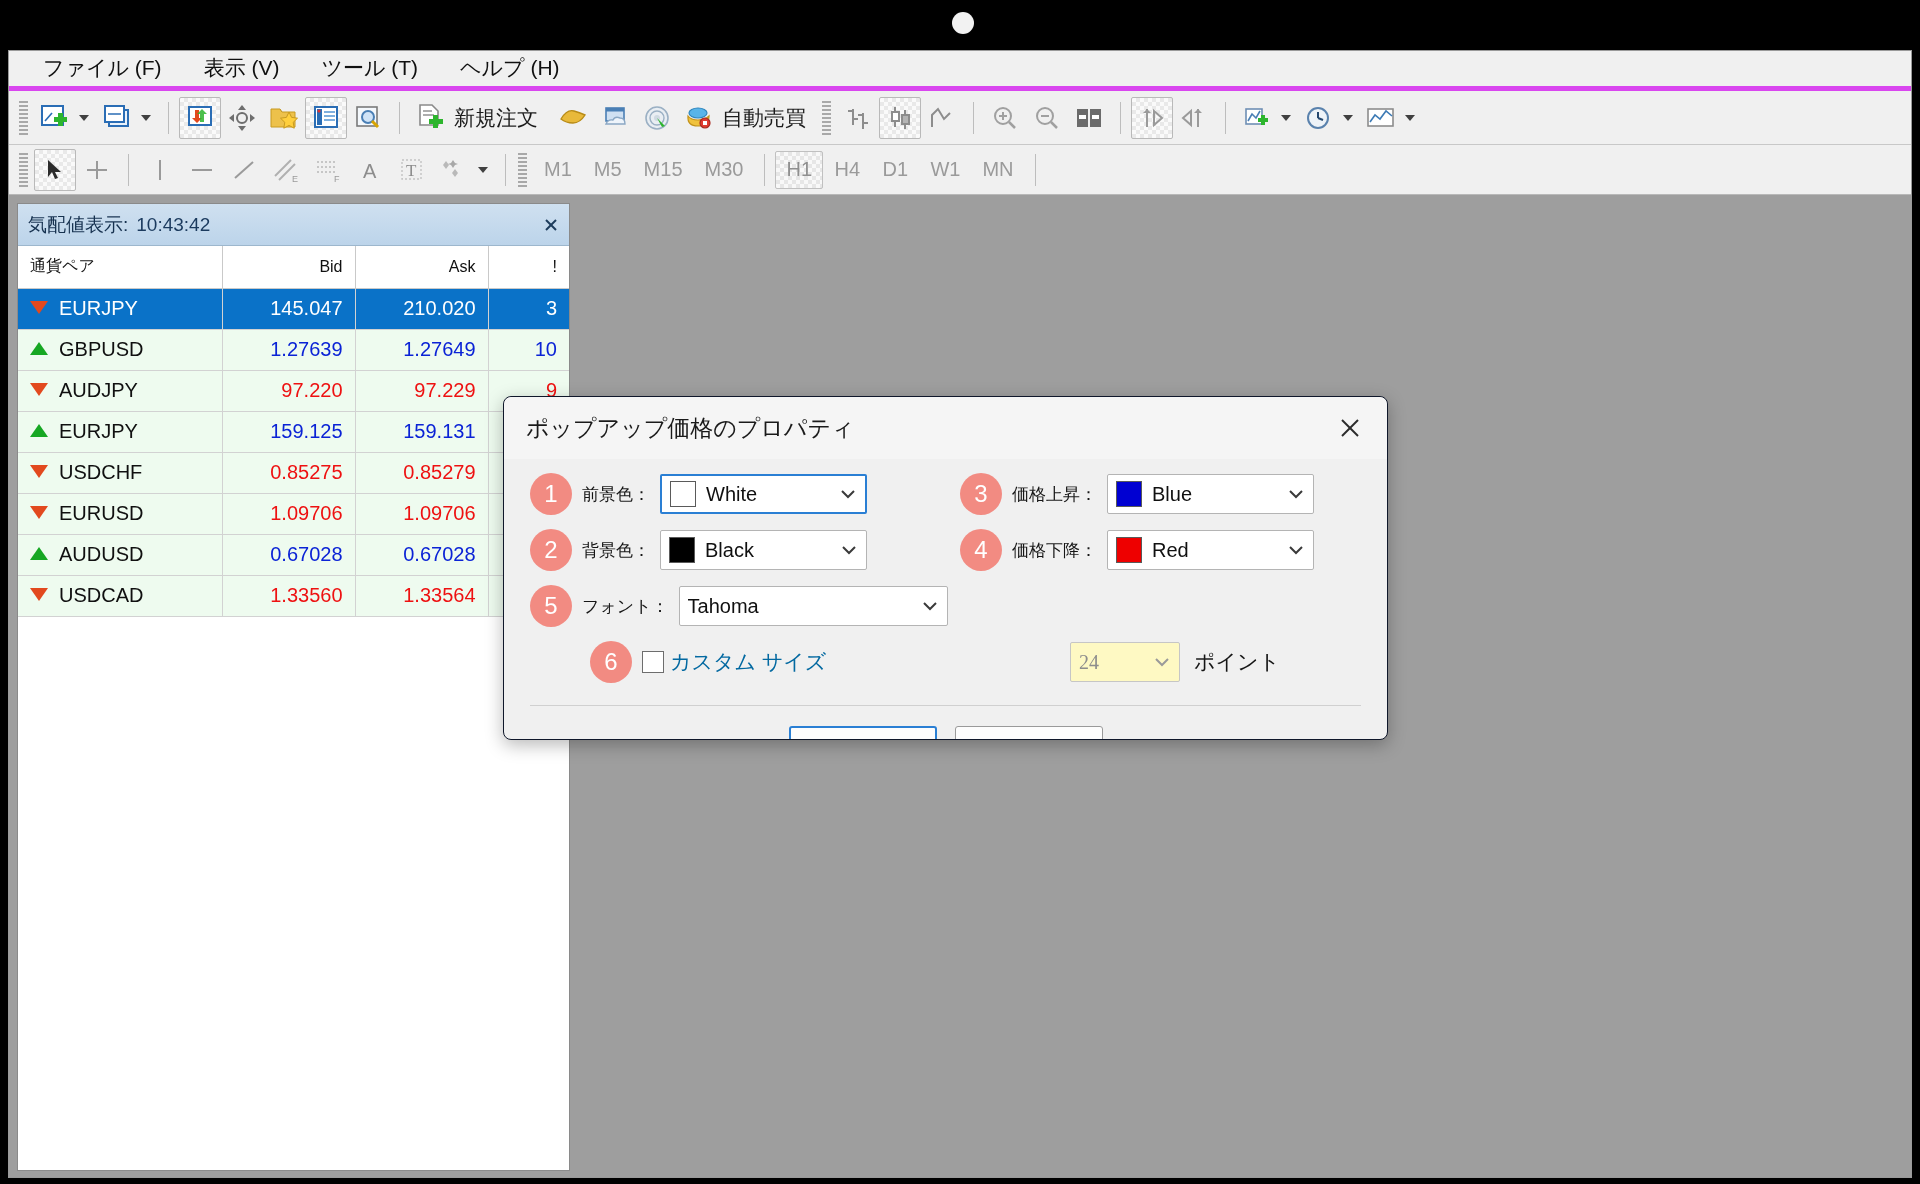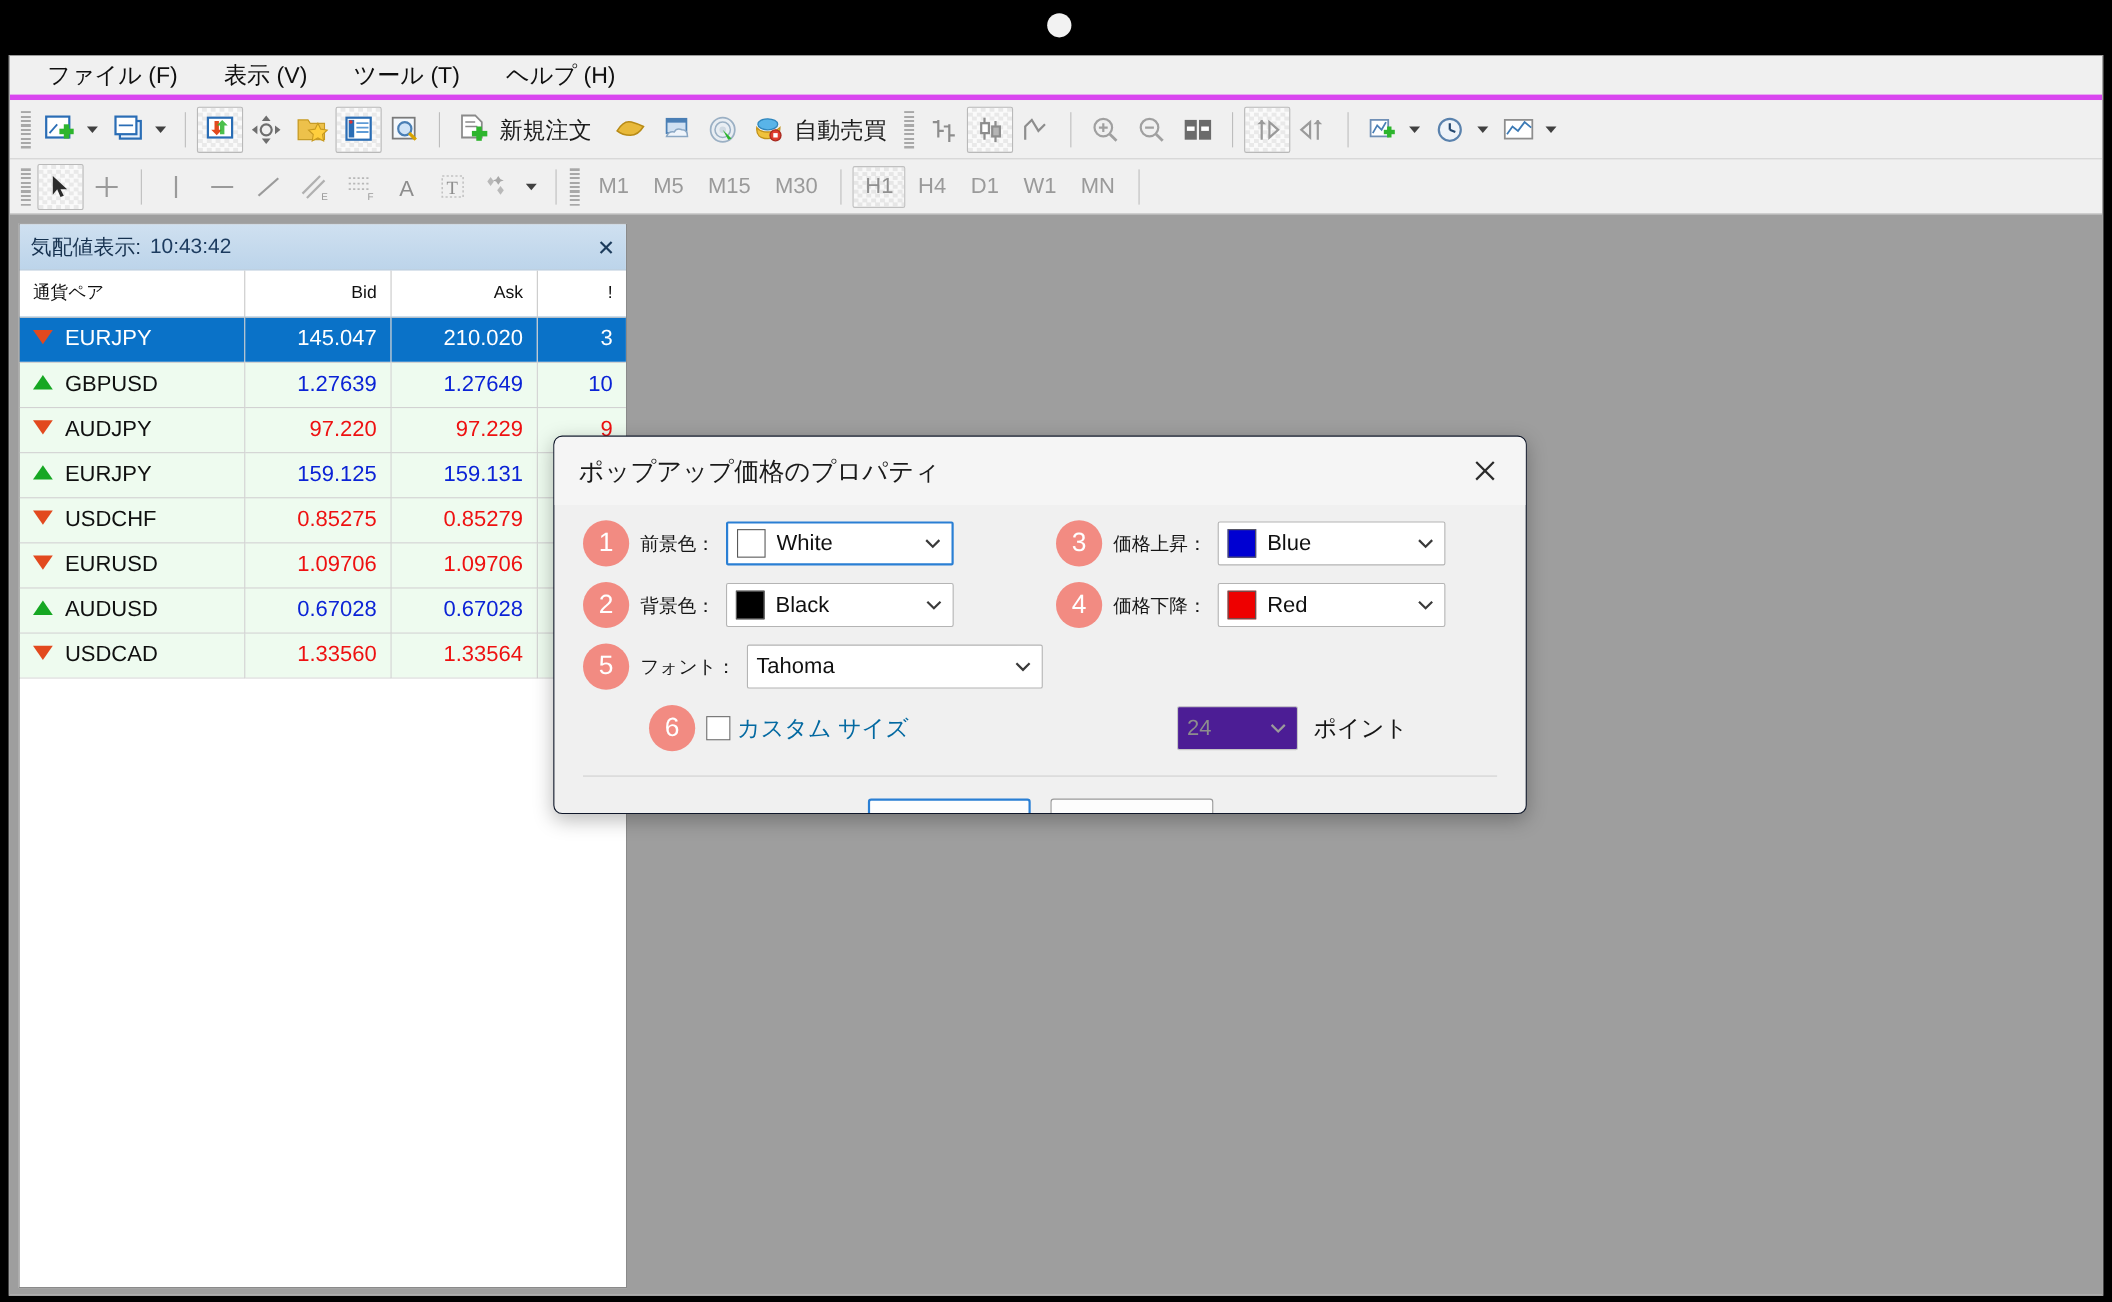--- a/index.html
+++ b/index.html
@@ -223,21 +223,21 @@
     font-size: 20px; color: #101010; flex: 1 1 auto;
     white-space: nowrap; overflow: hidden;
   }
   .combo .chev {
     width: 30px; height: 100%; flex: 0 0 auto;
     display: flex; align-items: center; justify-content: center;
   }
   .combo.color { width: 207px; }
   .combo.font { width: 269px; }
   .combo.size {
-    width: 110px; background: #4c1d95; border-color: #c6c6c6;
+    width: 110px; background: #fef9c3; border-color: #c6c6c6; font-family: Liberation Serif, serif;
   }
   .combo.size .ctext { color: #8d8d8d; text-align: left; }
   .checkbox {
     width: 22px; height: 22px; background: #fff;
     border: 1px solid #6d6d6d; flex: 0 0 auto; margin-right: 6px;
   }
   .ctext-label { font-size: 21px; color: #0369a1; white-space: nowrap; }
   .pt-label { font-size: 21px; color: #161616; margin-left: 14px; }
   .dlg-sep {
     height: 1px; background: #d0d0d0;

